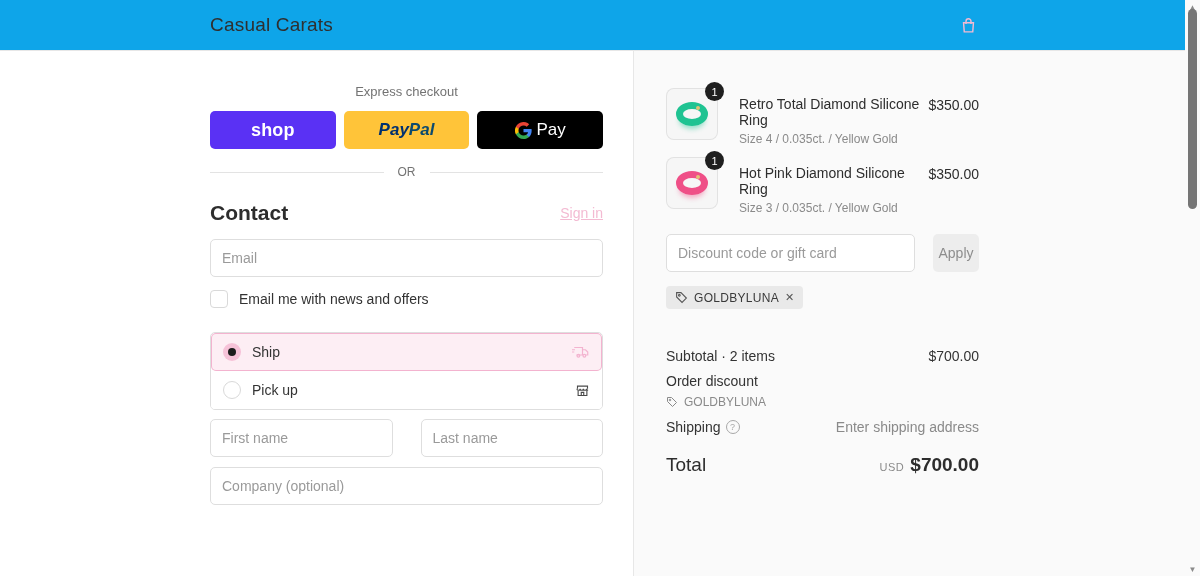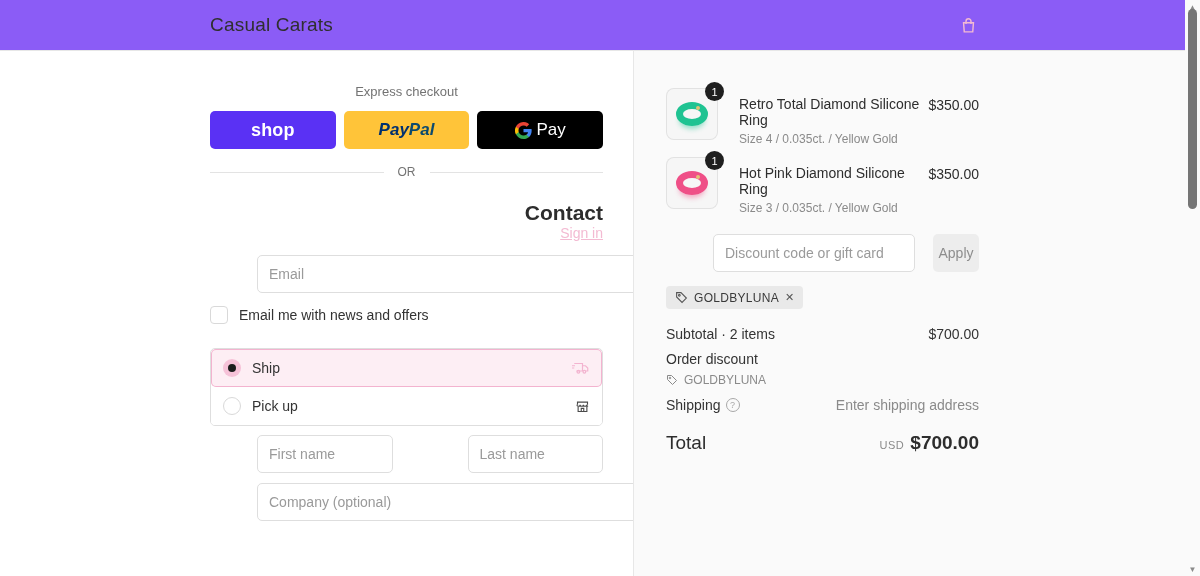--- a/index.html
+++ b/index.html
@@ -1,21 +1,21 @@
 <!DOCTYPE html>
 <html><head>
 <meta charset="utf-8">
 <style>
   * { margin:0; padding:0; box-sizing:border-box; }
   html,body { width:1200px; height:576px; overflow:hidden; background:#fff;
               font-family:"Liberation Sans", sans-serif; color:#333; }
   .page { position:relative; width:1200px; height:576px; }
 
   
-  header { height:51px; width:1185px; background:#8b5cf6; border-bottom:1px solid #e7e7e7;
+  header { height:51px; width:1185px; background:#0ea5e9; border-bottom:1px solid #e7e7e7;
            display:flex; align-items:center; justify-content:space-between; }
   .brand { margin-left:210px; font-size:19px; color:#2f2f2f; letter-spacing:.2px; }
   .cart-btn { margin-right:208px; background:none; border:none; cursor:pointer; line-height:0; }
 
   
   .main { display:flex; width:1185px; height:525px; }
   .left  { width:633px; background:#fff; }
   .left-content { width:393px; margin:0 auto 0 210px; padding-top:33px; }
   .right { width:552px; background:#fafafa; border-left:1px solid #e7e7e7;
            padding:37px 0 0 32px; }
@@ -28,26 +28,26 @@
                  display:flex; align-items:center; justify-content:center; }
   .btn-shop { background:#5a31f4; color:#fff; font-size:18px; font-weight:700; letter-spacing:.2px; }
   .btn-paypal { background:#ffc439; font-style:italic; font-weight:700; font-size:17px; }
   .pp-1 { color:#00306f; } .pp-2 { color:#0c4a6e;font-style:italic; }
   .btn-gpay { background:#000; color:#fff; font-size:17px; gap:5px; }
   .or-row { display:flex; align-items:center; gap:14px; margin:16px 0 22px; }
   .or-row .line { flex:1; height:1px; background:#e3e3e3; }
   .or-row .or-text { font-size:12px; color:#737373; }
 
   
-  .section-head { display:flex; align-items:flex-end; justify-content:space-between;flex-direction:column; }
+  .section-head { display:flex; align-items:center; justify-content:space-between; }
   h2 { font-size:21px; font-weight:600; color:#2d2d2d; }
   .signin { font-size:14px; color:#f3bad2; text-decoration:underline; cursor:pointer; }
   .text-input { width:100%; height:38px; border:1px solid #dedede; border-radius:5px;
                 padding:0 11px; font-size:14px; color:#333; background:#fff;
-                font-family:"Liberation Sans", sans-serif;margin-left:47px; }
+                font-family:"Liberation Sans", sans-serif; }
   .text-input::placeholder { color:#9a9a9a; }
   .email-input { margin-top:14px; }
   .check-row { display:flex; align-items:center; gap:11px; margin:13px 0 24px; }
   .checkbox { width:18px; height:18px; border:1px solid #d9d9d9; border-radius:4px;
               background:#fff; cursor:pointer; flex:none; }
   .check-label { font-size:14px; color:#333; }
 
   
   .delivery-title { margin-bottom:14px; }
   .ship-group { border:1px solid #dedede; border-radius:5px; overflow:hidden; }
@@ -94,21 +94,21 @@
   .discount-input { flex:1; height:38px; }
   .apply-btn { width:46px; height:38px; border:none; border-radius:5px; background:#ededed;
                color:#8d8d8d; font-size:14px; cursor:pointer; }
   .chip-row { margin-top:14px; }
   .chip { display:inline-flex; align-items:center; gap:6px; height:23px; padding:0 9px;
           background:#e9e9e9; border-radius:4px; }
   .chip-text { font-size:12px; color:#3a3a3a; letter-spacing:.3px; }
   .chip-close { border:none; background:none; cursor:pointer; font-size:11px; color:#555;
                 padding:0; line-height:1; }
 
-  .totals { margin-top:17px; }
+  .totals { margin-top:39px; }
   .t-row { display:flex; justify-content:space-between; align-items:baseline; font-size:14px; }
   .t-row.sub { margin-bottom:9px; }
   .t-muted { color:#8a8a8a; }
   .disc-label { font-size:14px; margin-bottom:6px; }
   .disc-code { display:flex; align-items:center; gap:6px; color:#8a8a8a; font-size:12px;
                margin-bottom:10px; }
   .ship-row { margin-bottom:19px; }
   .ship-label { display:flex; align-items:center; gap:5px; }
   .help-icon { width:14px; height:14px; border:1px solid #a8a8a8; border-radius:50%;
                color:#a8a8a8; font-size:9px; display:inline-flex; align-items:center;

